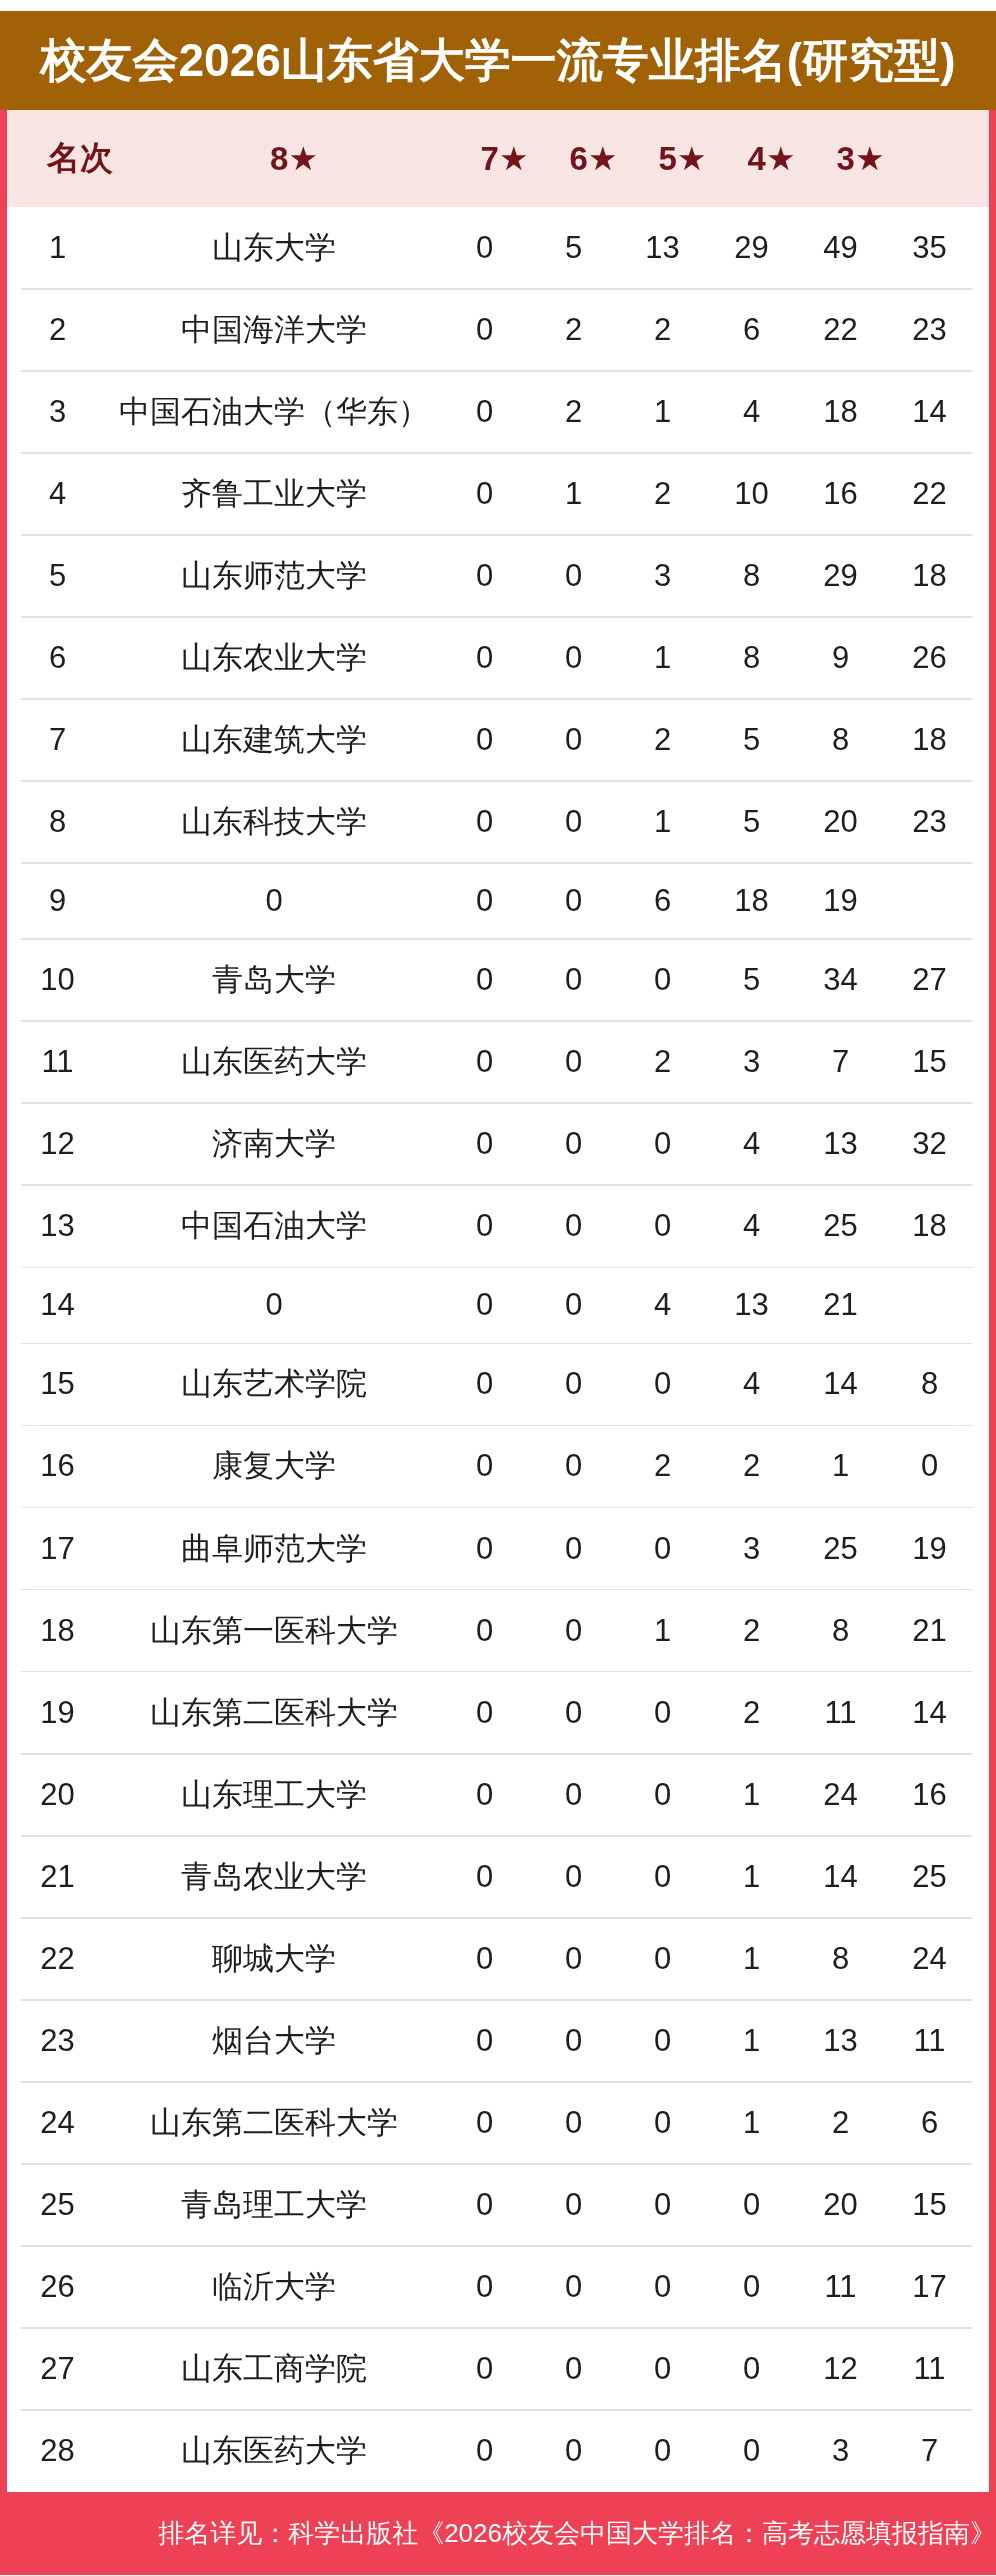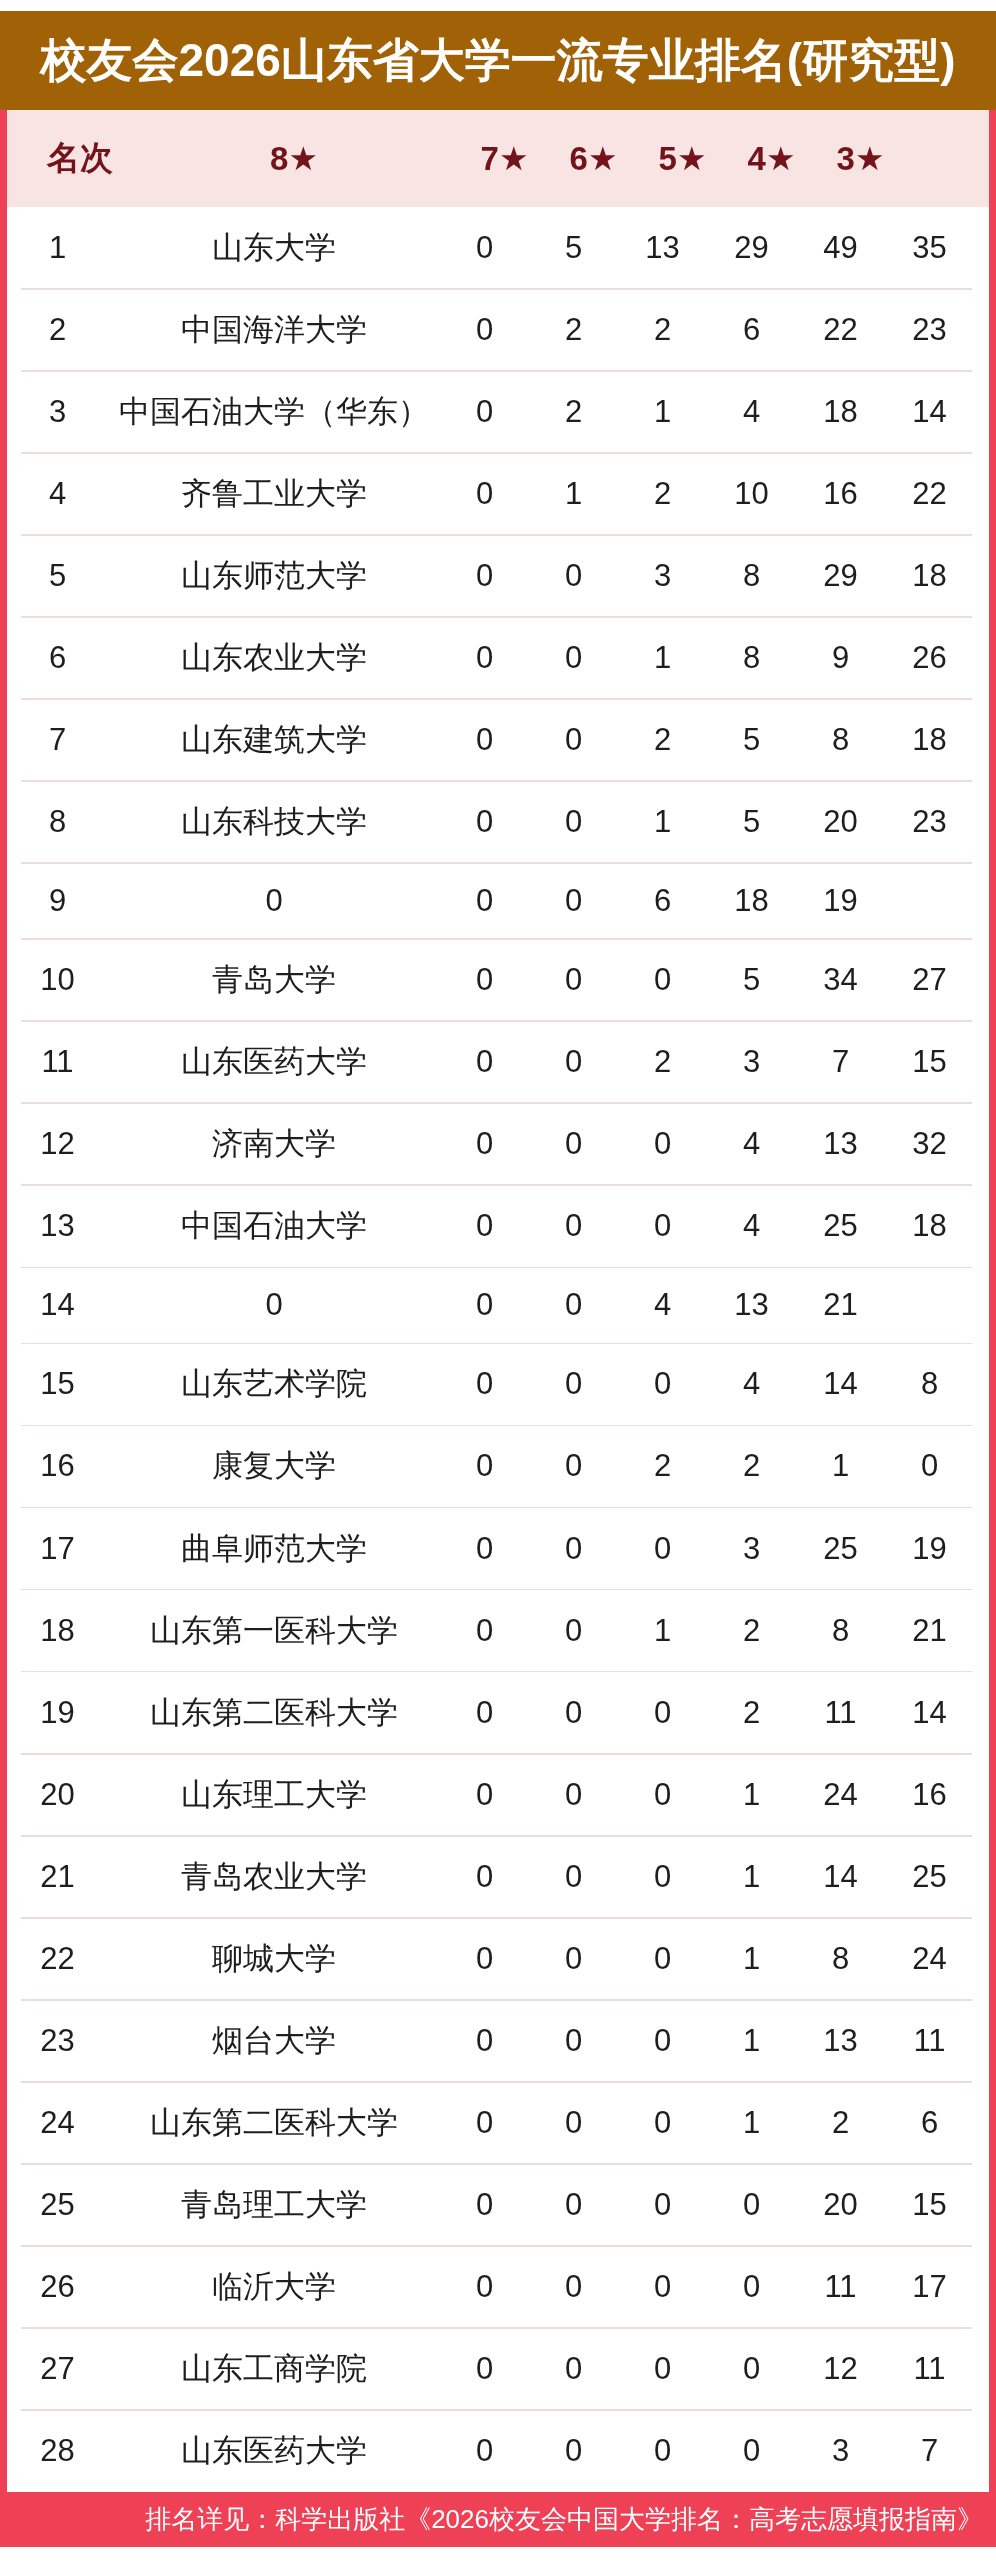--- a/index.html
+++ b/index.html
@@ -76,27 +76,26 @@
     background: #ecdcdc;
   }
   .cell {
     text-align: center;
     font-size: 31px;
     color: #1e1e1e;
     white-space: nowrap;
   }
 
   .footer-band {
-    height: 55px;
+    height: 83px;
     flex: none;
     background: #ef4156;
     display: flex;
     align-items: center;
     justify-content: flex-end;
-    padding-right: 13px;
   }
   .footer-band .note {
     color: #ffffff;
     font-size: 26px;
     white-space: nowrap;
   }
 </style>
 </head>
 <body>
 

